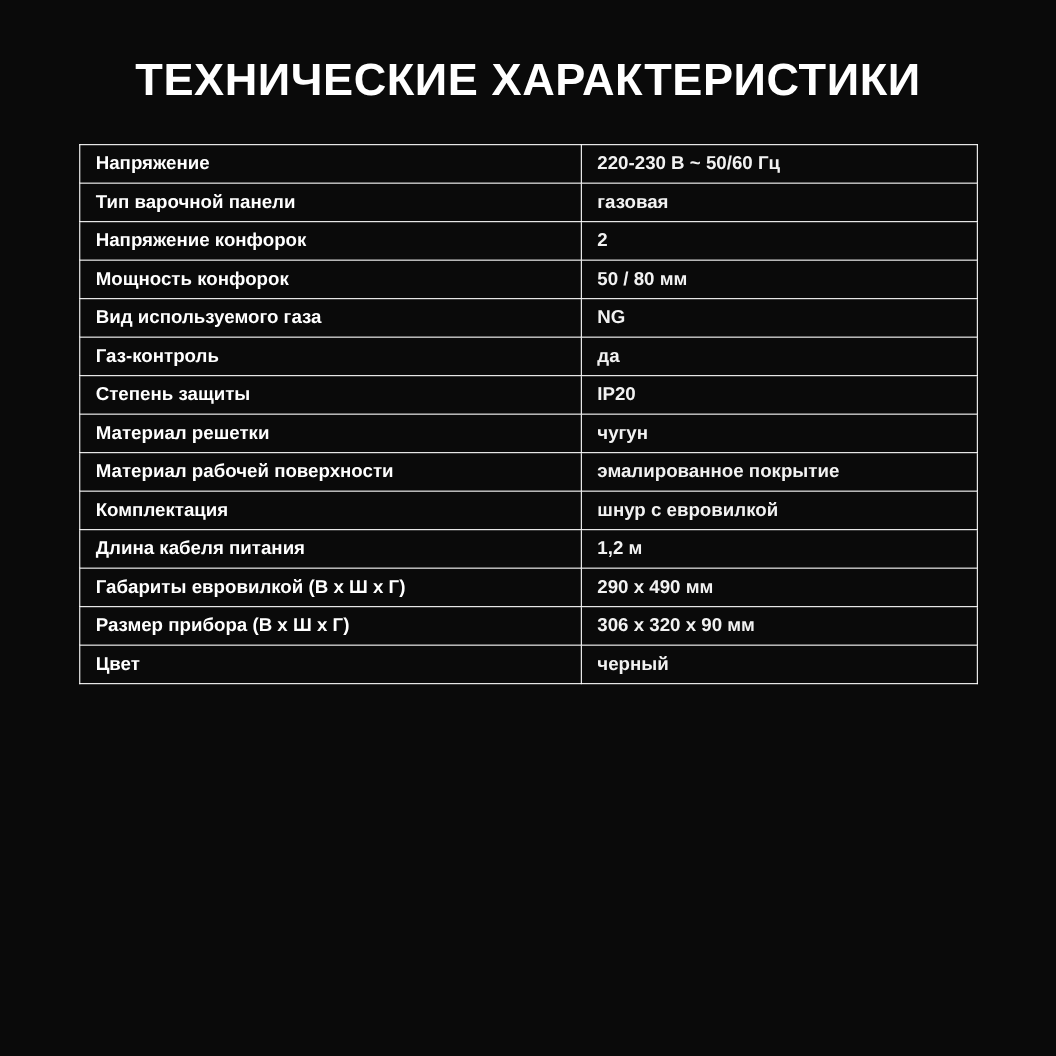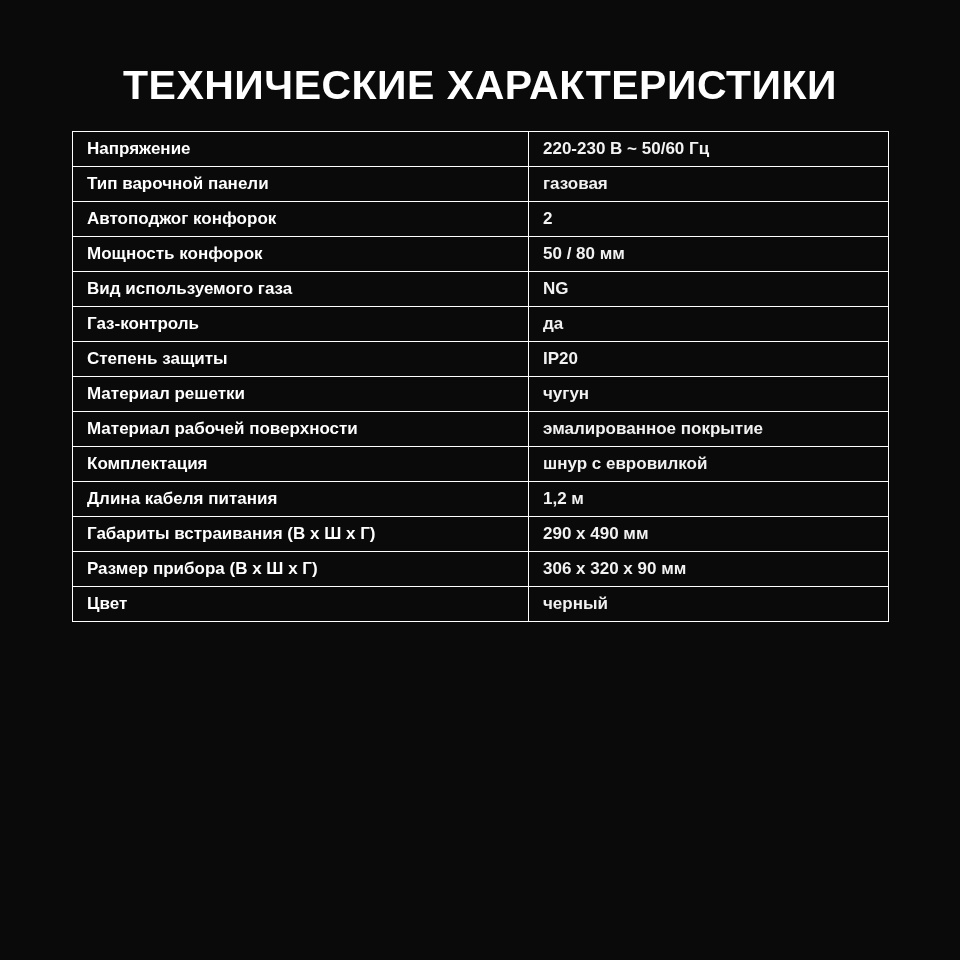--- a/index.html
+++ b/index.html
@@ -17,21 +17,21 @@
   .page {
     position: relative;
     width: 960px;
     height: 960px;
     background: #0a0a0a;
   }
   .title {
     position: absolute;
     left: 0;
     right: 0;
-    top: 62px;
+    top: 49px;
     text-align: center;
     font-size: 41px;
     font-weight: bold;
     letter-spacing: 0.5px;
     color: #ffffff;
     font-family: "Liberation Sans", sans-serif;
   }
   .spec-table {
     position: absolute;
     left: 72px;
@@ -76,21 +76,21 @@
     <tbody>
         <tr>
           <td class="param">Напряжение</td>
           <td class="value">220-230 В ~ 50/60 Гц</td>
         </tr>
         <tr>
           <td class="param">Тип варочной панели</td>
           <td class="value">газовая</td>
         </tr>
         <tr>
-          <td class="param">Автоподжог конфорок</td>
+          <td class="param">Напряжение конфорок</td>
           <td class="value">2</td>
         </tr>
         <tr>
           <td class="param">Мощность конфорок</td>
           <td class="value">50 / 80 мм</td>
         </tr>
         <tr>
           <td class="param">Вид используемого газа</td>
           <td class="value">NG</td>
         </tr>
@@ -112,21 +112,21 @@
         </tr>
         <tr>
           <td class="param">Комплектация</td>
           <td class="value">шнур с евровилкой</td>
         </tr>
         <tr>
           <td class="param">Длина кабеля питания</td>
           <td class="value">1,2 м</td>
         </tr>
         <tr>
-          <td class="param">Габариты встраивания (В х Ш х Г)</td>
+          <td class="param">Габариты евровилкой (В х Ш х Г)</td>
           <td class="value">290 х 490 мм</td>
         </tr>
         <tr>
           <td class="param">Размер прибора (В х Ш х Г)</td>
           <td class="value">306 х 320 х 90 мм</td>
         </tr>
         <tr>
           <td class="param">Цвет</td>
           <td class="value">черный</td>
         </tr>

